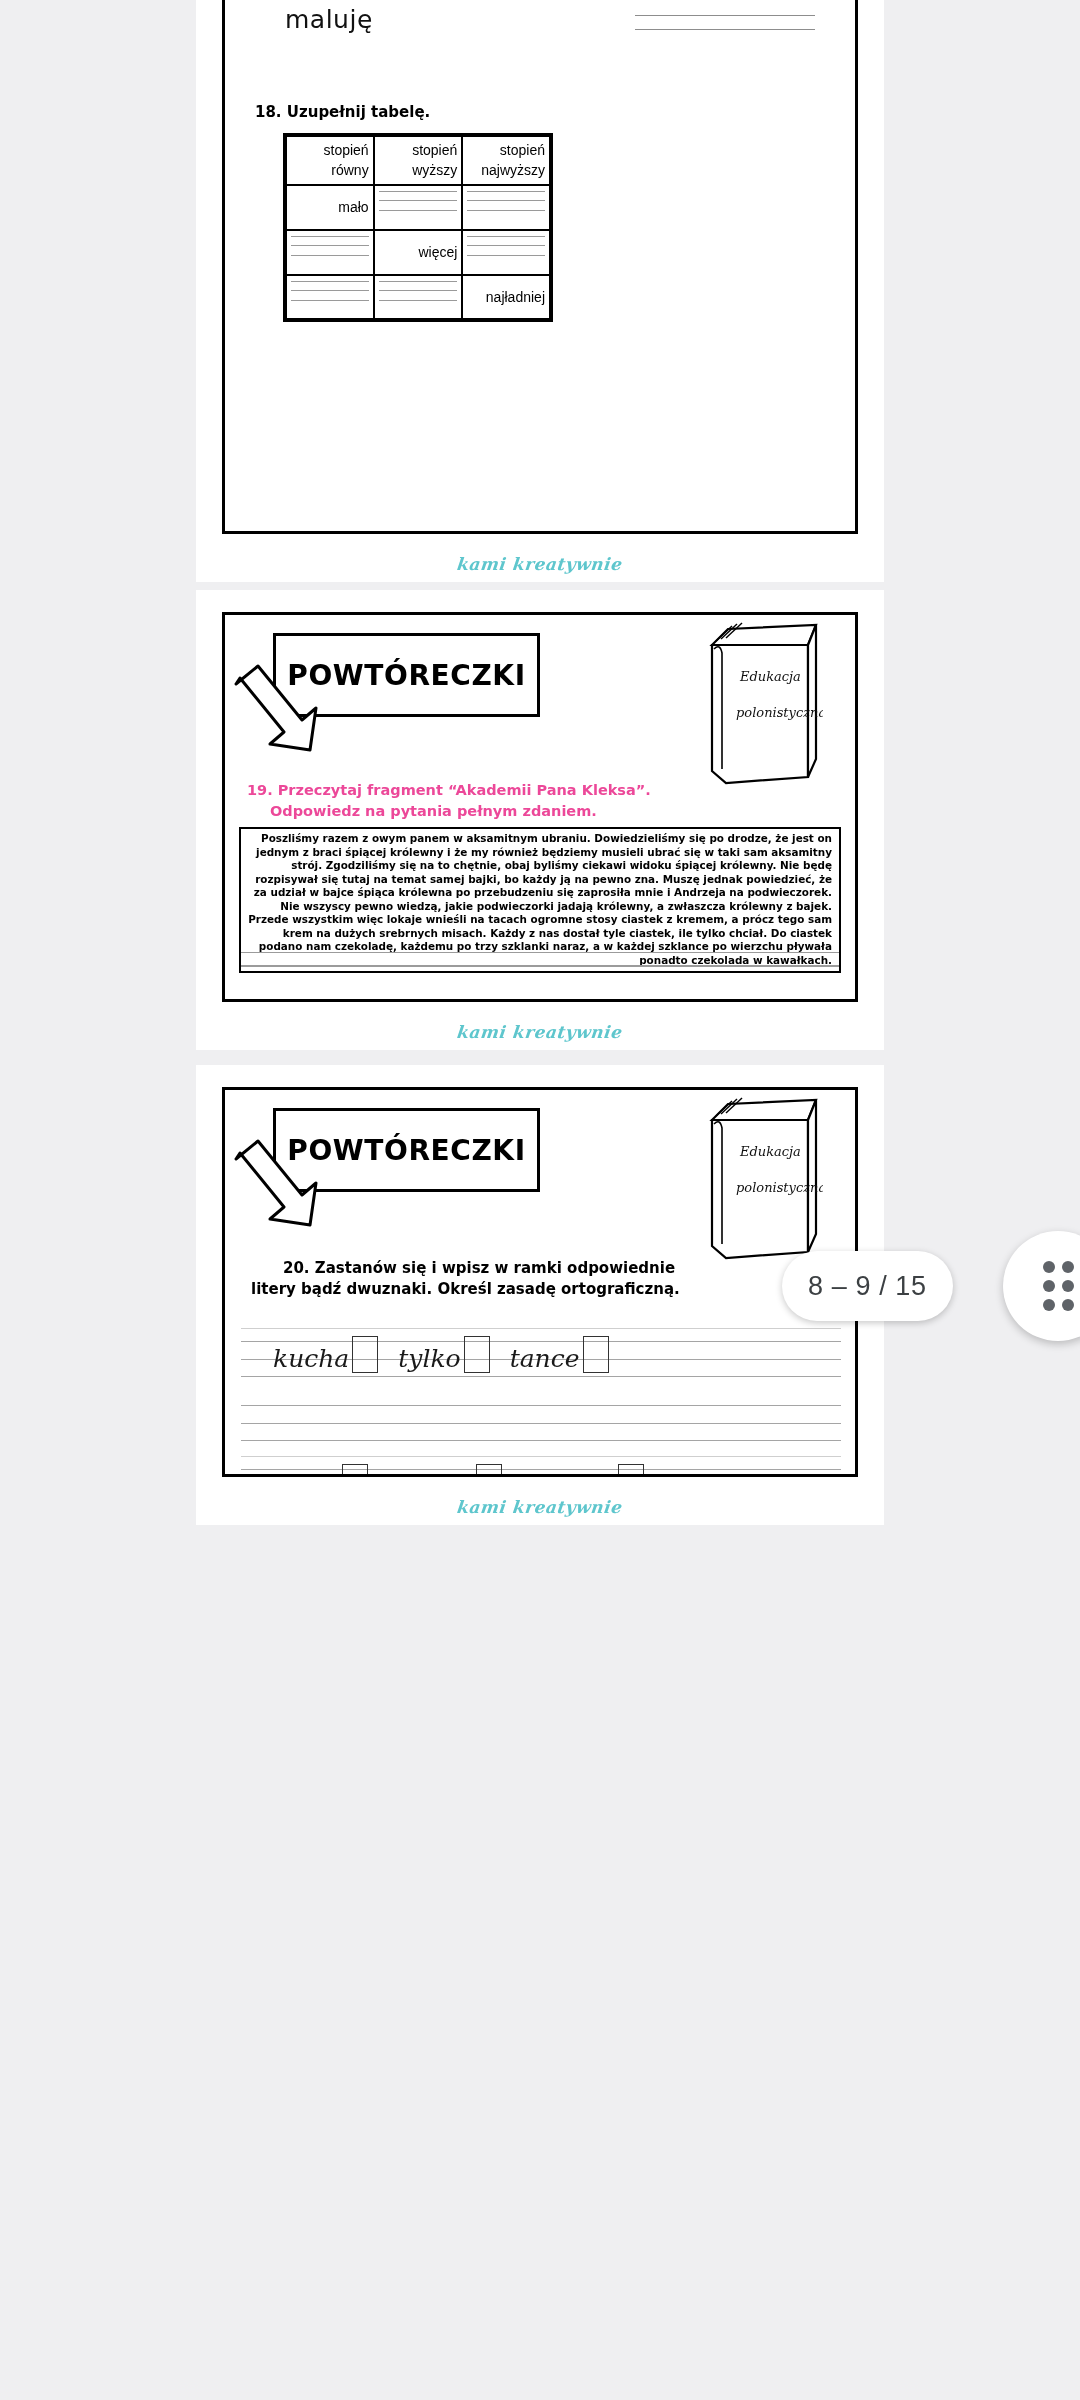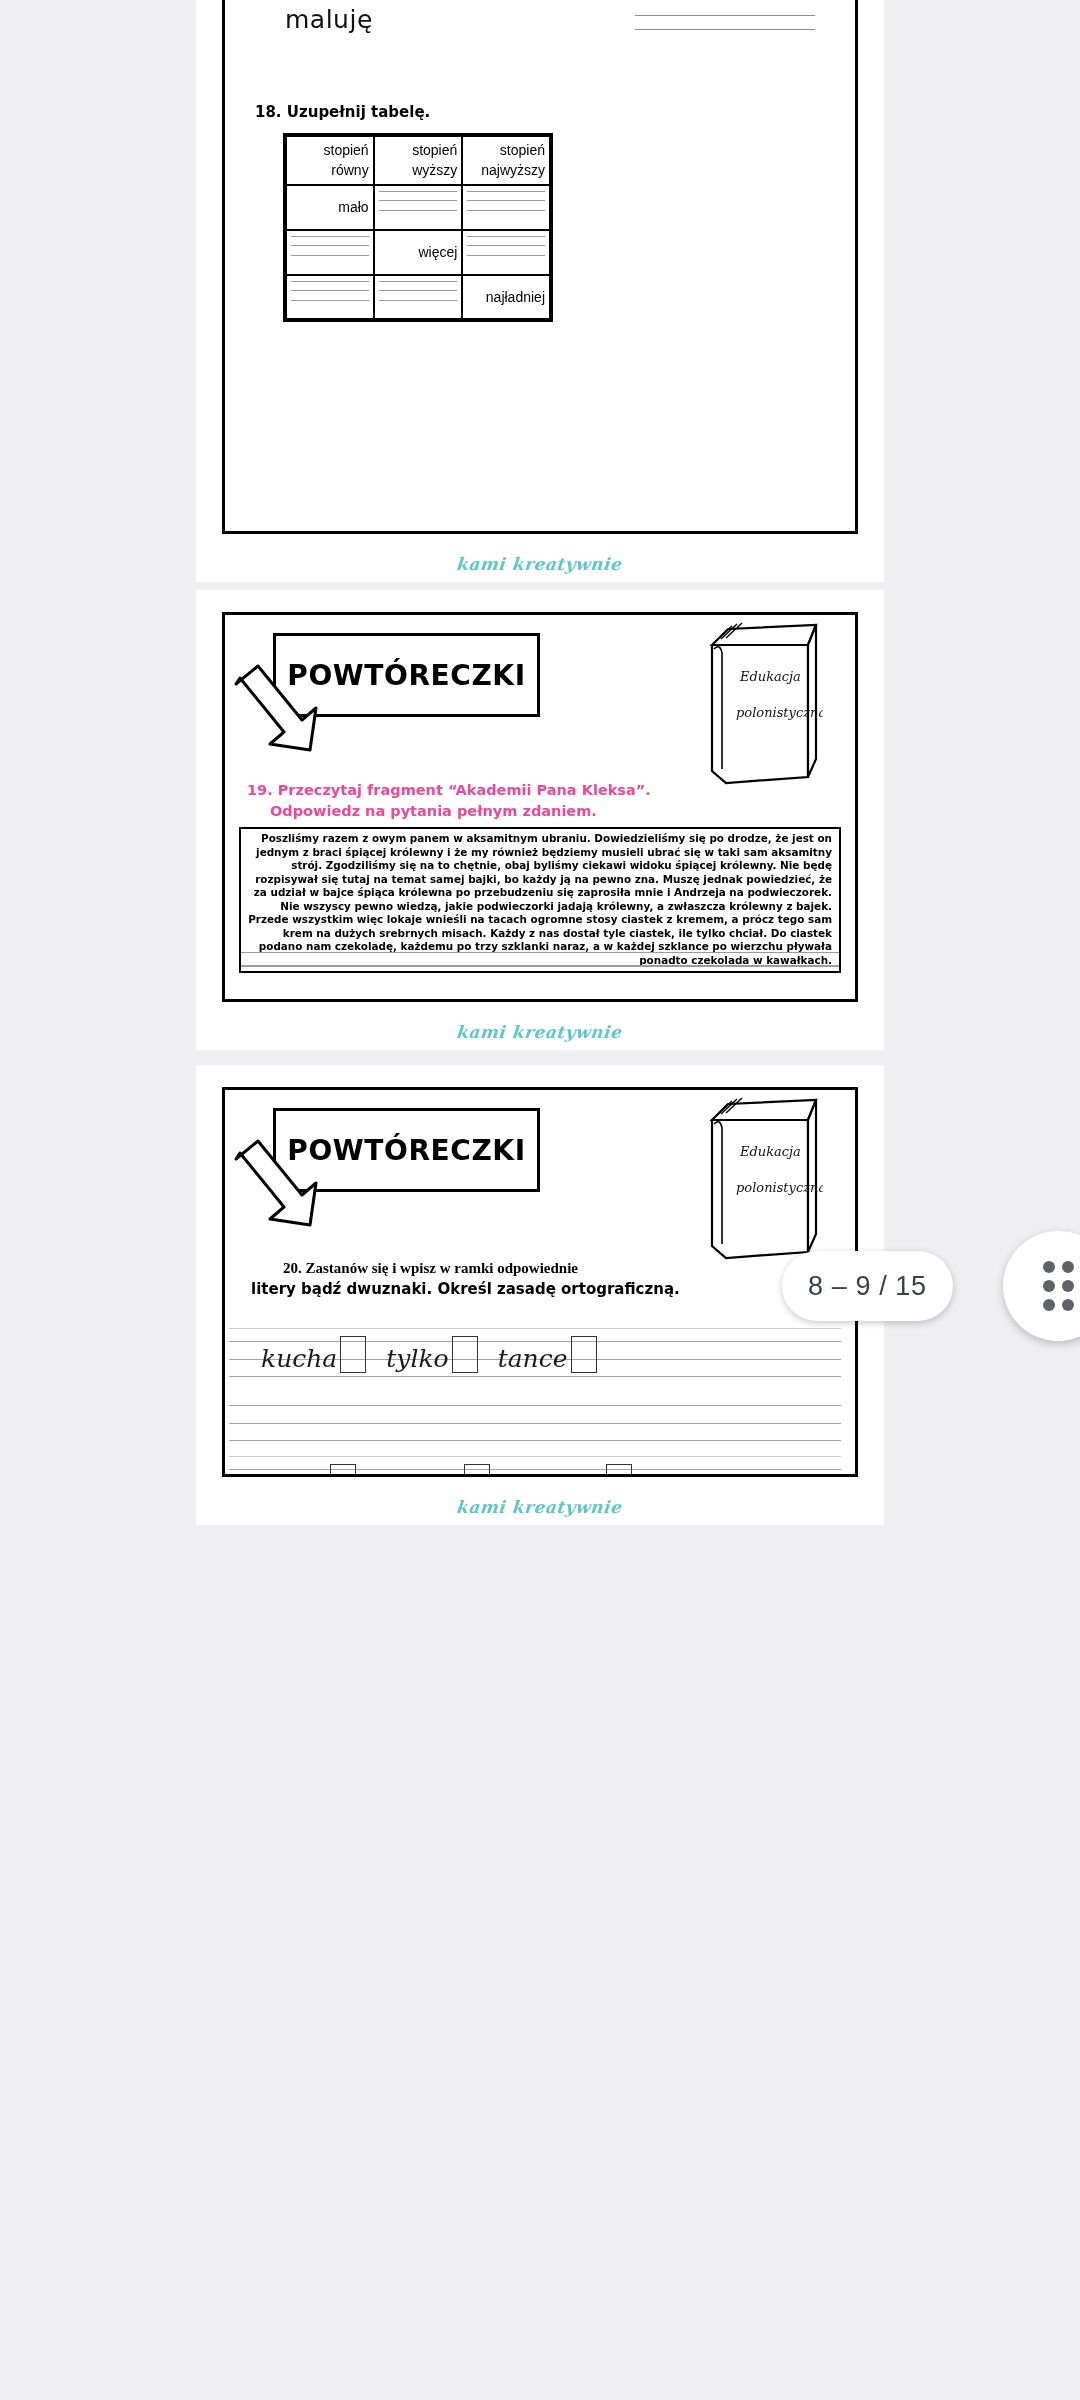--- a/index.html
+++ b/index.html
@@ -218,25 +218,25 @@
     left: 26px;
     right: 20px;
     top: 168px;
     font-family: "DejaVu Sans", sans-serif;
     font-weight: bold;
     font-size: 15px;
     line-height: 1.42;
     color: #000;
     text-align: left;
   }
-  .q20 .l1 { padding-left: 32px; display: block; font-family: Liberation Serif, serif; }
+  .q20 .l1 { padding-left: 32px; display: block; }
 
   .write-block {
     position: absolute;
-    left: 4px;
+    left: 16px;
     right: 14px;
     text-decoration: underline;
   }
   .ruled {
     position: relative;
     height: 56px;
     margin-bottom: 8px;
   }
   .ruled .rl {
     position: absolute; left: 0; right: 0;

